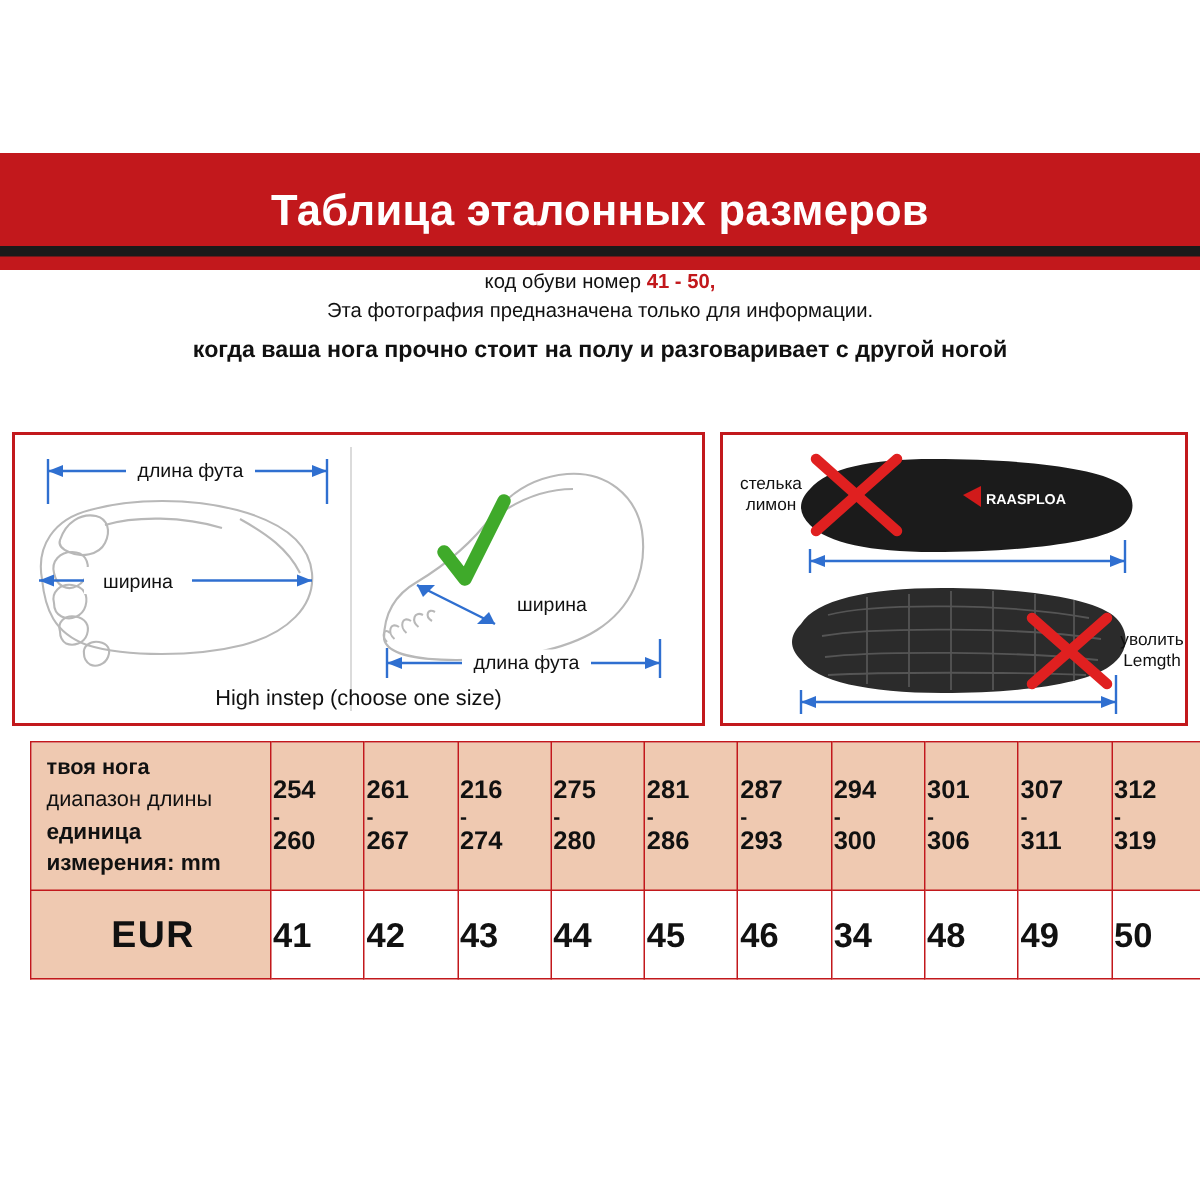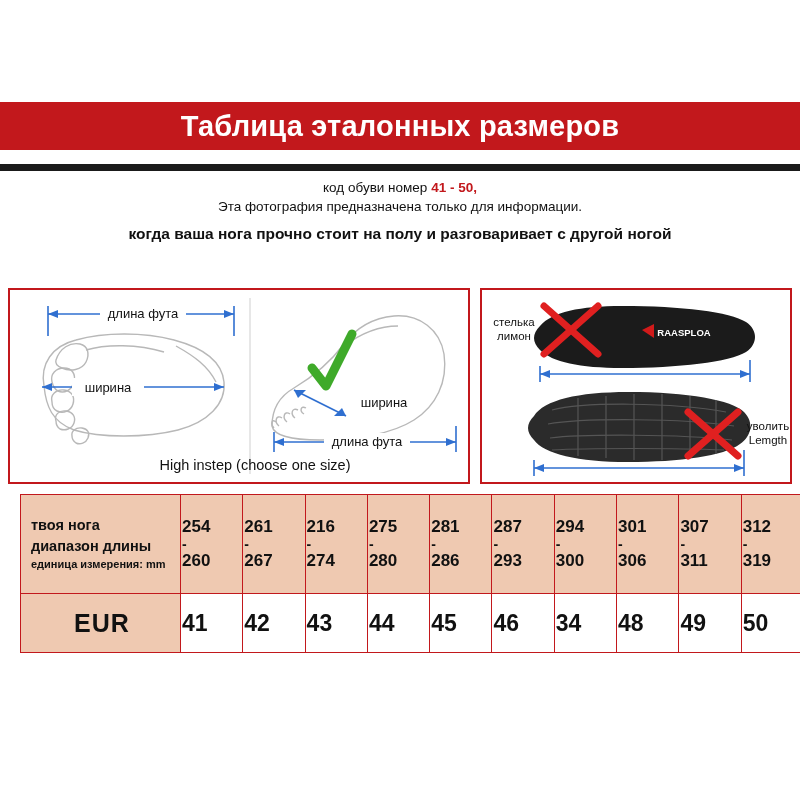--- a/index.html
+++ b/index.html
@@ -19,21 +19,21 @@
     height: 800px;
     background: #ffffff;
   }
 
   
   .banner {
     position: absolute;
     left: 0;
     top: 102px;
     width: 800px;
-    height: 48px;
+    height: 78px;
     background: #c2181c;
     display: flex;
     align-items: center;
     justify-content: center;
   }
   .banner-title {
     color: #ffffff;
     font-size: 29px;
     font-weight: bold;
     letter-spacing: 0.2px;
@@ -88,21 +88,20 @@
     position: absolute;
     top: 0;
     height: 196px;
     border: 2px solid #c2181c;
     background: #ffffff;
     box-sizing: border-box;
   }
   .panel-left {
     left: 0;
     width: 462px;
-    padding-left: 16px;
   }
   .panel-right {
     left: 472px;
     width: 312px;
   }
   .panel svg {
     display: block;
   }
 
   
@@ -146,26 +145,26 @@
     background: #efc9b1;
   }
   .lab1 {
     font-size: 14.5px;
     font-weight: bold;
     color: #111;
     line-height: 1.45;
   }
   .lab2 {
     font-size: 14.5px;
-    font-weight: bold;
+    font-weight: normal;
     color: #111;
     line-height: 1.45;
   }
   .lab3 {
-    font-size: 11px;
+    font-size: 15px;
     font-weight: bold;
     color: #111;
     line-height: 1.4;
   }
   .row-eur td.label-cell {
     text-align: center;
     padding-left: 4px;
     font-size: 25px;
     letter-spacing: 1px;
   }

